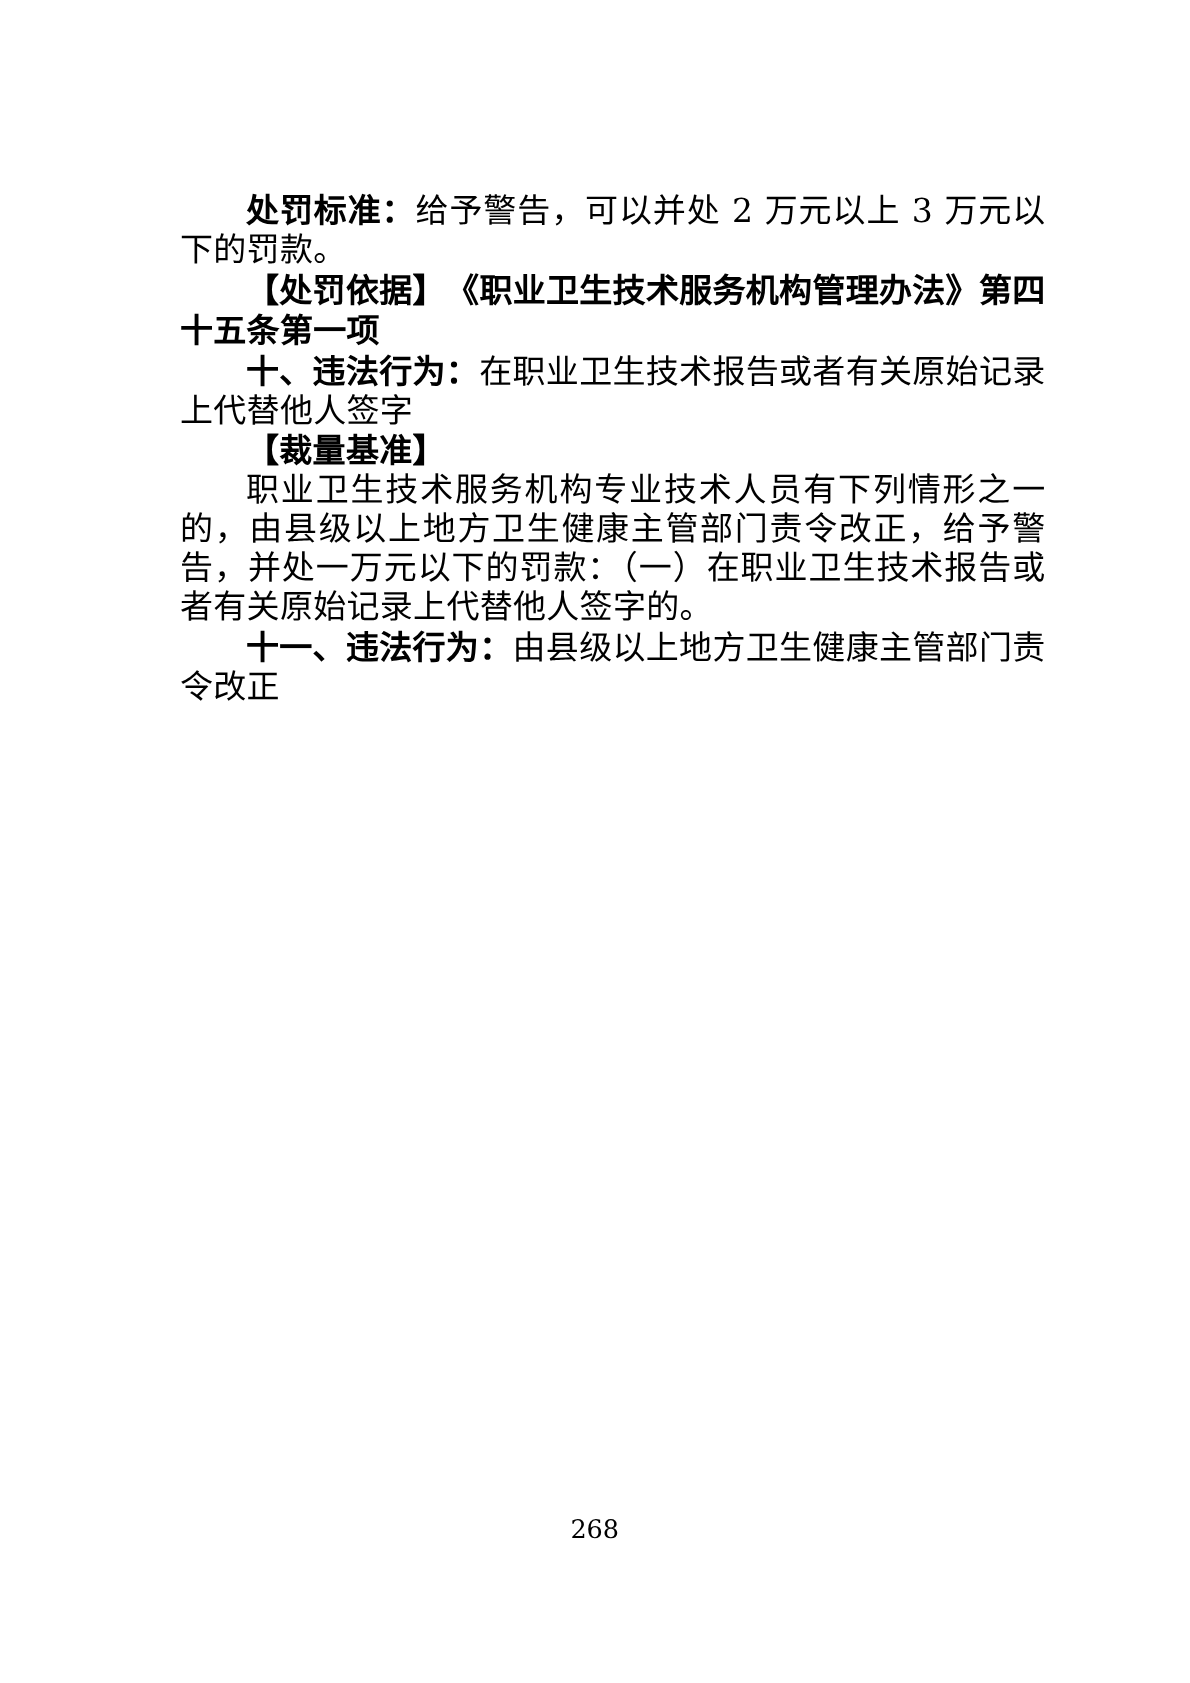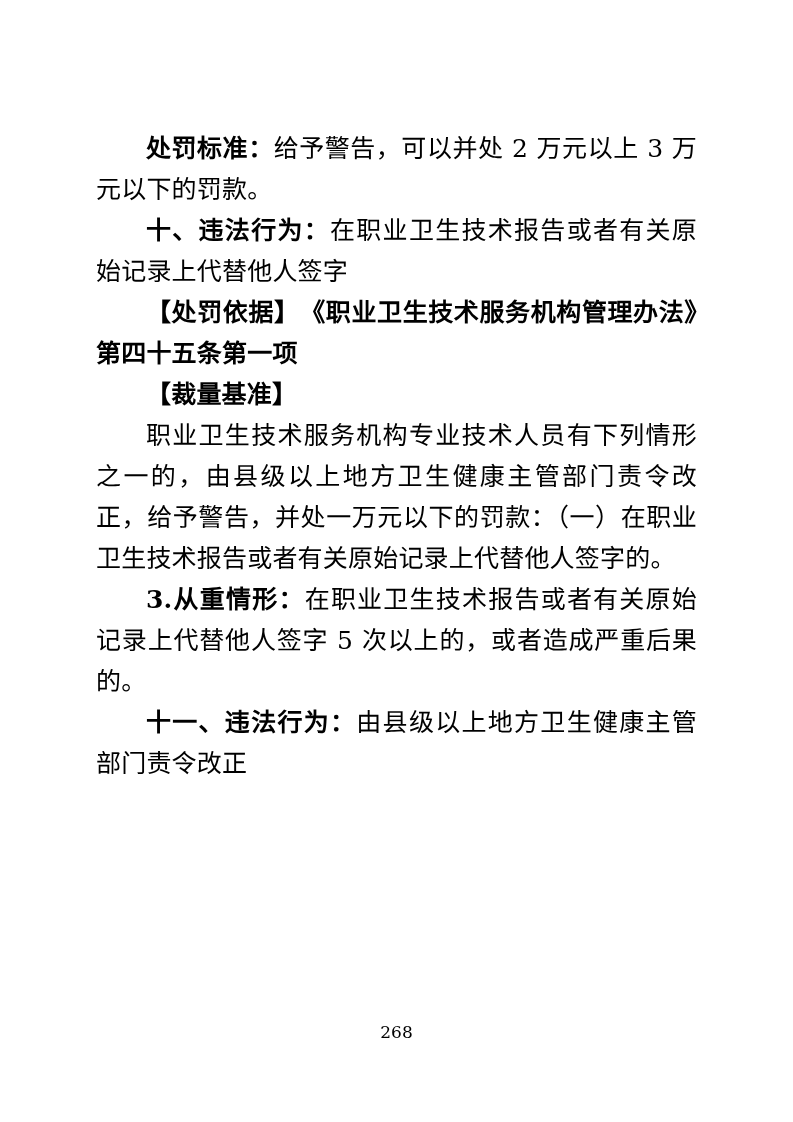--- a/index.html
+++ b/index.html
@@ -16,57 +16,57 @@
     overflow: hidden;
   }
   .page {
     width: 793px;
     height: 1122px;
     box-sizing: border-box;
     padding: 128px 96px 60px 96px;
     position: relative;
   }
   .doc-body {
-    font-size: 25px;
-    line-height: 41px;
+    font-size: 22px;
+    line-height: 26px;
     text-align: justify;
     text-justify: inter-ideograph;
     letter-spacing: 0.2px;
+    margin-left: 24px;
   }
   p {
     margin: 0;
     padding: 0;
   }
   .indent2 {
     text-indent: 2em;
   }
   .bold {
     font-weight: bold;
   }
   .para {
     margin: 0;
   }
   .page-number {
     position: absolute;
-    bottom: 80px;
+    bottom: 92px;
     left: 0;
     width: 793px;
     text-align: center;
     font-size: 17px;
     font-family: "DejaVu Serif", "Liberation Serif", serif;
     color: #000000;
   }
 </style>
 </head>
 <body>
 
 <div class="page">
   <div class="doc-body" id="doc-body">
       <p class="para indent2"><span class="bold">处罚标准：</span><span>给予警告，可以并处 2 万元以上 3 万元以下的罚款。</span></p>
+      <p class="para indent2"><span class="bold">【处罚依据】</span><span class="bold">　《职业卫生技术服务机构管理办法》第四十五条第一项</span></p>
       <p class="para indent2"><span class="bold">十、违法行为：</span><span>在职业卫生技术报告或者有关原始记录上代替他人签字</span></p>
-      <p class="para indent2"><span class="bold">【处罚依据】</span><span class="bold">　《职业卫生技术服务机构管理办法》第四十五条第一项</span></p>
       <p class="para indent2"><span class="bold">【裁量基准】</span></p>
       <p class="para indent2"><span>职业卫生技术服务机构专业技术人员有下列情形之一的，由县级以上地方卫生健康主管部门责令改正，给予警告，并处一万元以下的罚款：（一）在职业卫生技术报告或者有关原始记录上代替他人签字的。</span></p>
-      <p class="para indent2"><span class="bold">3.从重情形：</span><span>在职业卫生技术报告或者有关原始记录上代替他人签字 5 次以上的，或者造成严重后果的。</span></p>
       <p class="para indent2"><span class="bold">十一、违法行为：</span><span>由县级以上地方卫生健康主管部门责令改正</span></p>
     </div>
   <div class="page-number">268</div>
 </div>
 
 </body></html>

